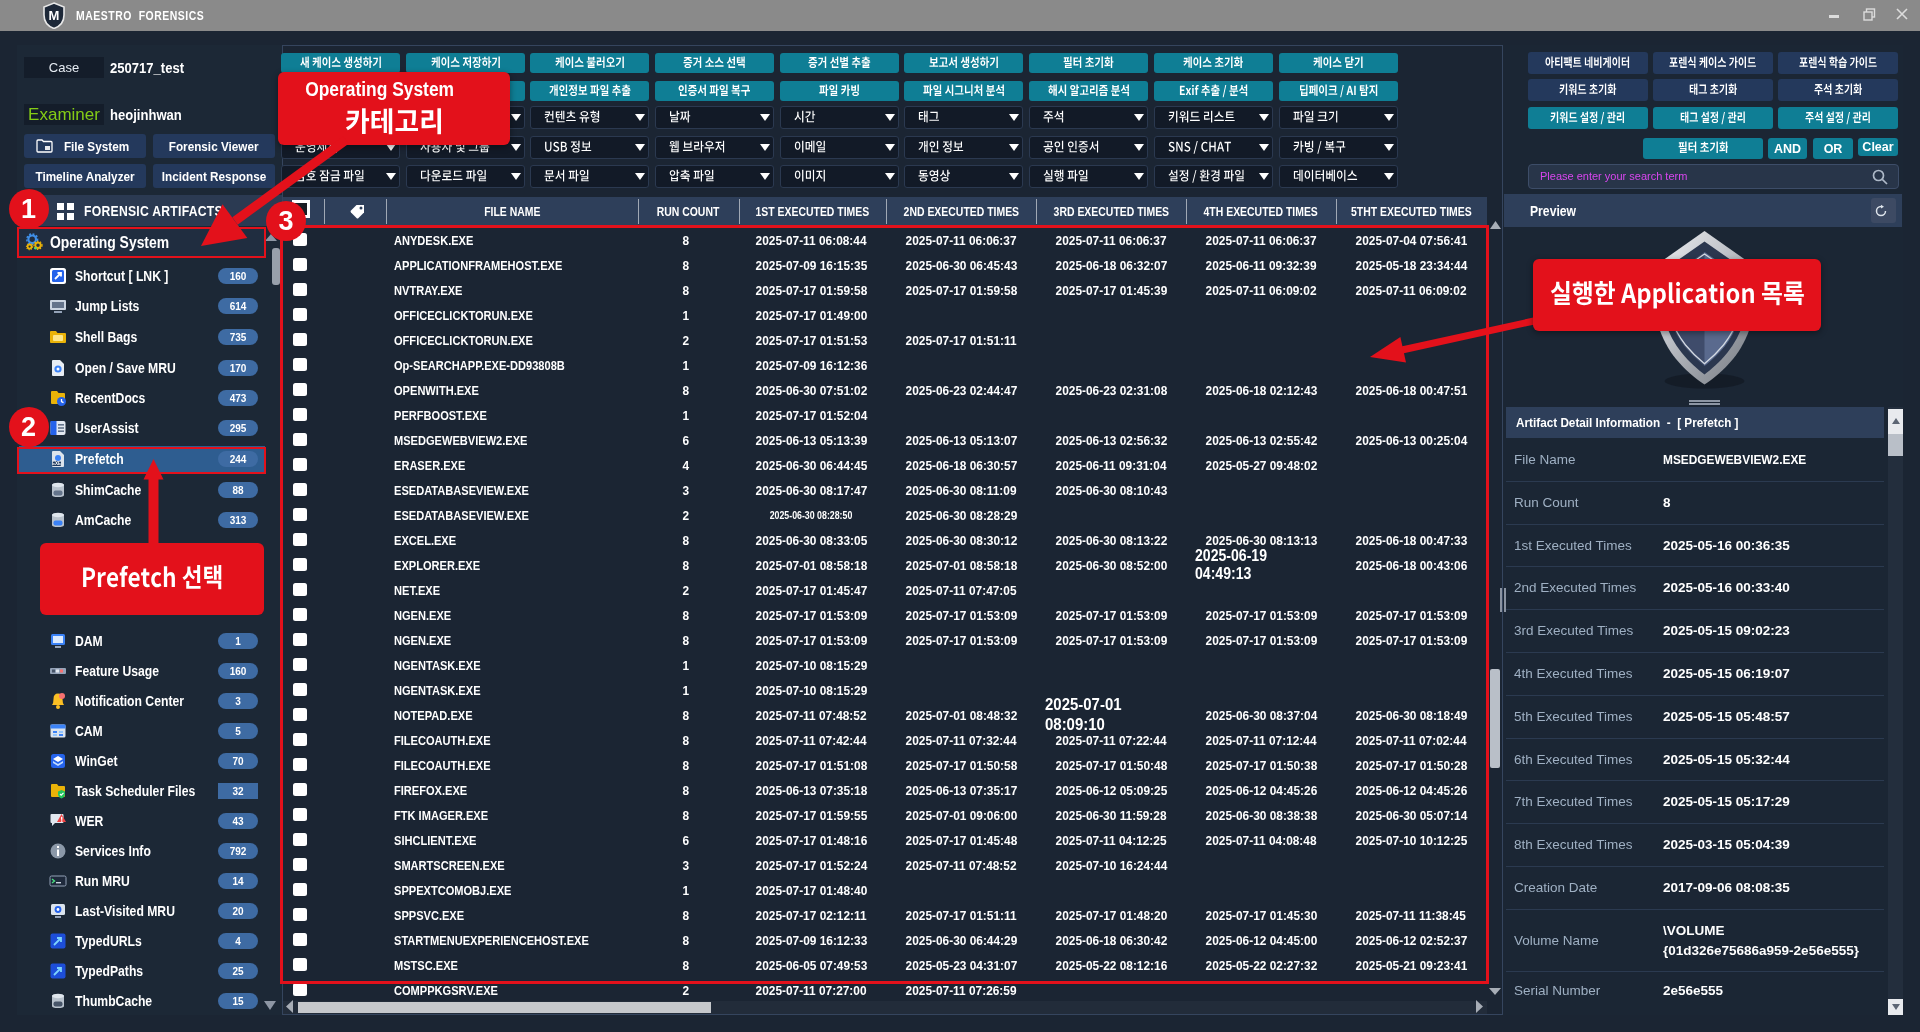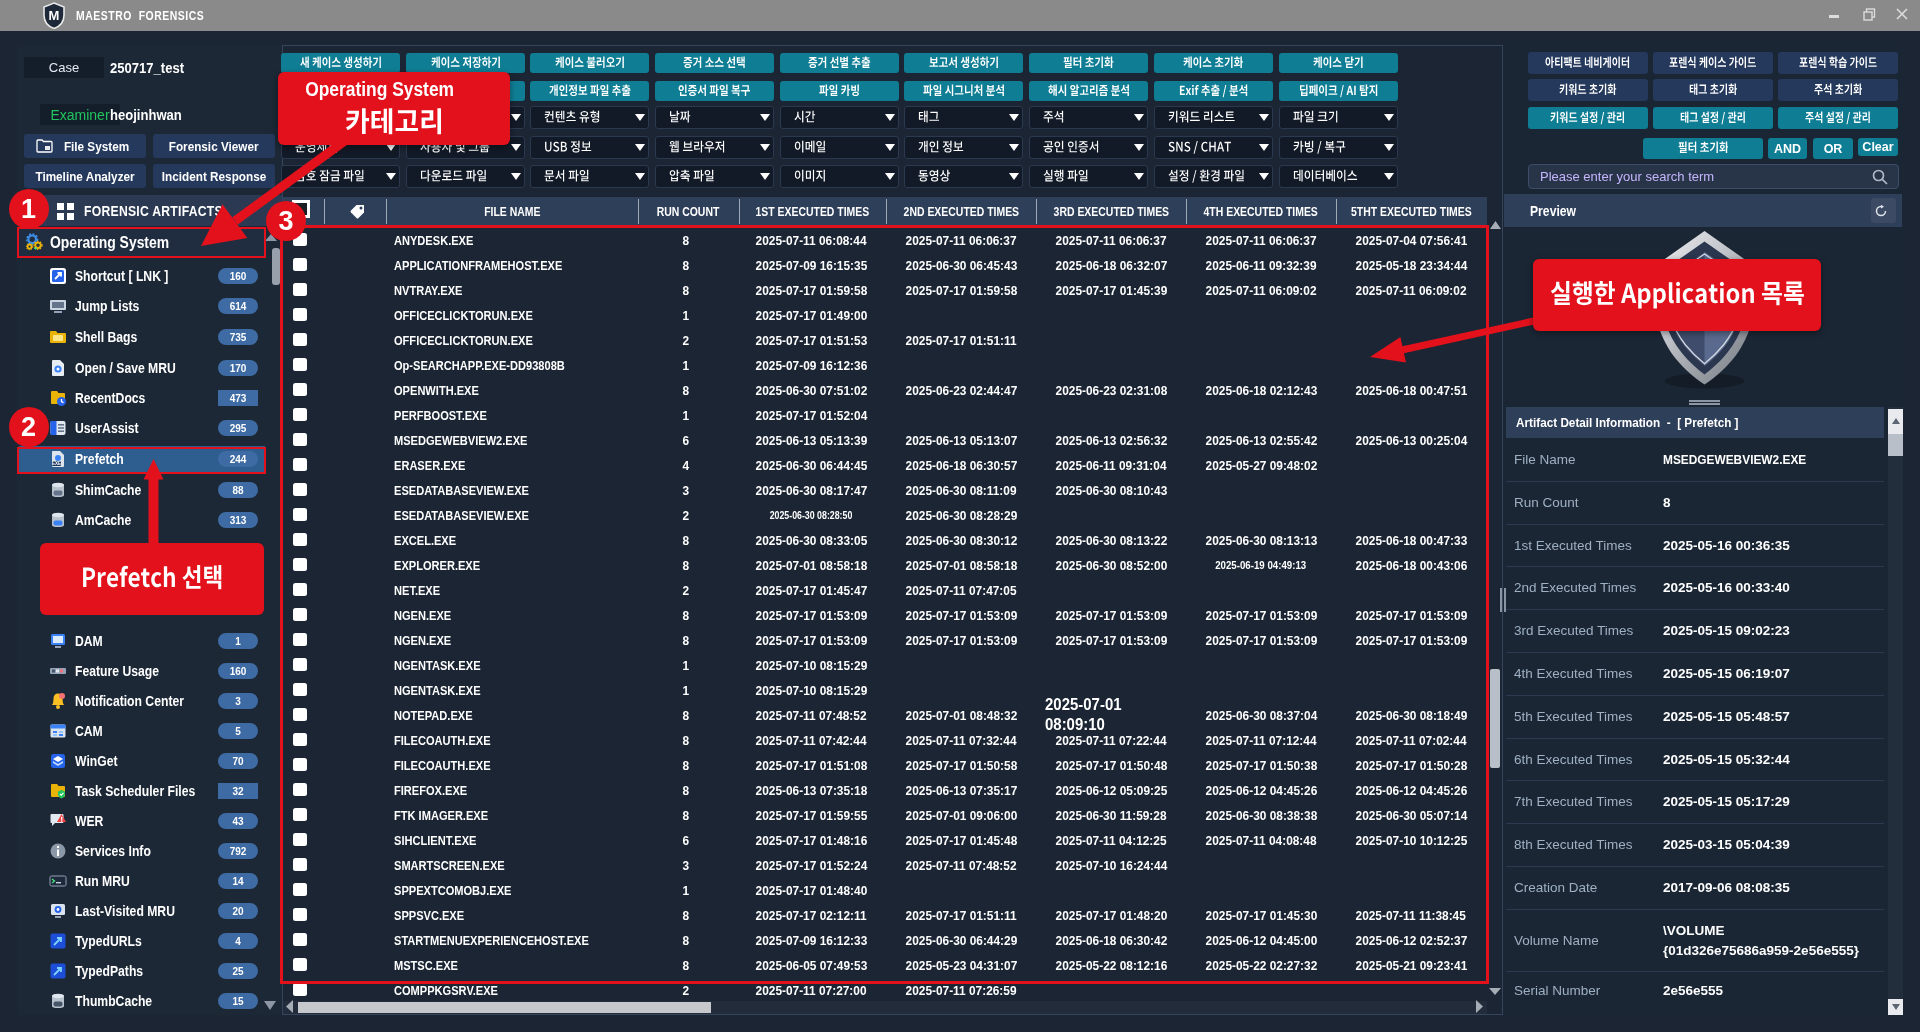--- a/index.html
+++ b/index.html
@@ -32,21 +32,21 @@
   </svg>
 <svg class="abs" style="left:1896px;top:8px" width="12" height="12" viewBox="0 0 12 12" stroke="#dcdcdc" stroke-width="1.6">
     <path d="M1 1 L11 11 M11 1 L1 11"></path>
   </svg>
 <div class="abs" style="left:17px;top:45px;width:1886px;height:970px;border:1px solid #35455e"></div>
 <div class="abs" style="left:17px;top:45px;width:266px;height:970px;background:#1c2836;border-right:1px solid #35455e"></div>
 <div class="abs flexc" style="left:24px;top:57px;width:80px;height:21px;background:#141d2a;color:#e6ecf3;font-size:13px">Case</div>
 <div class="abs flexl w" style="left:110px;top:57px;height:21px;font-size:15px;font-weight:bold">
     <span class="cxl">250717_test</span>
   </div>
-<div class="abs flexc" style="left:40px;top:104px;width:80px;height:21px;background:#141d2a;color:#22c55e;font-size:14px">Examiner</div>
+<div class="abs flexc" style="left:24px;top:104px;width:80px;height:21px;background:#141d2a;color:#84cc16;font-size:17px">Examiner</div>
 <div class="abs flexl w" style="left:110px;top:104px;height:21px;font-size:15px;font-weight:bold">
     <span class="cxl">heojinhwan</span>
   </div>
 <div class="abs flexc btn-dark w" style="left:24px;top:134px;width:122px;height:24px;font-size:13.5px;font-weight:bold">
 <svg width="17" height="14" viewBox="0 0 17 14" style="margin-right:6px">
       <path d="M1 2 Q1 1 2 1 H6 L7.5 2.5 H15 Q16 2.5 16 3.5 V12 Q16 13 15 13 H2 Q1 13 1 12 Z" fill="none" stroke="#fff" stroke-width="1.3"></path>
       <rect x="9" y="7" width="5" height="4" fill="#fff" opacity=".9"></rect>
     </svg>
 <span class="cx">File System</span>
   </div>
@@ -122,21 +122,21 @@
   </div>
 <div class="abs flexc w" style="left:218px;top:360px;width:40px;height:16px;background:#3e6ba3;border-radius:8px;font-size:10px;font-weight:bold">170</div>
 <svg class="abs" style="left:49px;top:389px" width="18" height="18" viewBox="0 0 18 18">
     <path d="M2 3 Q2 2 3 2 H8 L9.5 4 H15 Q16 4 16 5 V14 Q16 15 15 15 H3 Q2 15 2 14 Z" fill="#eab308"></path>
     <circle cx="12.5" cy="12.5" r="4.5" fill="#2563eb"></circle>
     <path d="M12.5 10 V12.5 L14.5 13.6" stroke="#fff" stroke-width="1.3" fill="none"></path>
   </svg>
 <div class="abs flexl w" style="left:75px;top:384px;height:28px;font-size:14px;font-weight:bold">
     <span class="cxl">RecentDocs</span>
   </div>
-<div class="abs flexc w" style="left:218px;top:390px;width:40px;height:16px;background:#3e6ba3;border-radius:0;font-size:10px;font-weight:bold">473</div>
+<div class="abs flexc w" style="left:218px;top:390px;width:40px;height:16px;background:#3e6ba3;border-radius:8px;font-size:10px;font-weight:bold">473</div>
 <svg class="abs" style="left:49px;top:419px" width="18" height="18" viewBox="0 0 18 18">
     <rect x="1.5" y="2" width="15" height="14" rx="2" fill="#e2e8f0"></rect>
     <rect x="1.5" y="2" width="6" height="14" fill="#2563eb"></rect>
     <rect x="9" y="5" width="6" height="1.6" fill="#64748b"></rect>
     <rect x="9" y="8.2" width="6" height="1.6" fill="#64748b"></rect>
     <rect x="9" y="11.4" width="6" height="1.6" fill="#64748b"></rect>
   </svg>
 <div class="abs flexl w" style="left:75px;top:414px;height:28px;font-size:14px;font-weight:bold">
     <span class="cxl">UserAssist</span>
   </div>
@@ -896,21 +896,21 @@
   </div>
 <div class="abs flexc w" style="left:736px;top:555px;width:150px;height:20px;font-size:13.5px;font-weight:bold">
     <span class="cx9">2025-07-01 08:58:18</span>
   </div>
 <div class="abs flexc w" style="left:886px;top:555px;width:150px;height:20px;font-size:13.5px;font-weight:bold">
     <span class="cx9">2025-07-01 08:58:18</span>
   </div>
 <div class="abs flexc w" style="left:1036px;top:555px;width:150px;height:20px;font-size:13.5px;font-weight:bold">
     <span class="cx9">2025-06-30 08:52:00</span>
   </div>
-<div class="abs flexc w" style="left:1186px;top:555px;width:150px;height:20px;font-size:11px;font-weight:bold">
+<div class="abs flexc w" style="left:1186px;top:555px;width:150px;height:20px;font-size:16px;font-weight:bold">
     <span class="cx9">2025-06-19 04:49:13</span>
   </div>
 <div class="abs flexc w" style="left:1336px;top:555px;width:150px;height:20px;font-size:13.5px;font-weight:bold">
     <span class="cx9">2025-06-18 00:43:06</span>
   </div>
 <div class="abs" style="left:293px;top:583px;width:14px;height:13px;background:#fff;border-radius:2.5px"></div>
 <div class="abs flexl w" style="left:394px;top:580px;height:20px;font-size:13.5px;font-weight:bold">
     <span class="cxl8">NET.EXE</span>
   </div>
 <div class="abs flexc w" style="left:636px;top:580px;width:100px;height:20px;font-size:13.5px;font-weight:bold">
@@ -1287,21 +1287,21 @@
   </div>
 <div class="abs flexc btn-teal" style="left:1643px;top:138px;width:120px;height:21px">
     <svg width="50.7" height="14.5" viewBox="0 -11.00 60.34 14.50" preserveAspectRatio="none" style="display:block;margin-top:0px">
       <path fill="#fff" d="M8.5 -10.5H10.2V-4.5H8.5ZM2.3 -4.1H10.2V-1H4V0.4H2.3V-2.1H8.5V-2.8H2.3ZM2.3 -0.3H10.5V1H2.3ZM1 -9.8H7.2V-8.5H1ZM0.9 -4.7 0.7 -6.1Q1.7 -6.1 2.9 -6.1Q4.1 -6.1 5.3 -6.2Q6.6 -6.2 7.7 -6.4L7.8 -5.2Q6.6 -5 5.4 -4.9Q4.2 -4.8 3 -4.8Q1.9 -4.8 0.9 -4.7ZM1.9 -9.2H3.5V-5.4H1.9ZM4.7 -9.2H6.3V-5.4H4.7Z M20.1 -10.5H21.7V1.1H20.1ZM18.1 -6.4H20.3V-5.1H18.1ZM12.5 -2.8H13.5Q14.4 -2.8 15.2 -2.8Q16.1 -2.9 16.8 -2.9Q17.6 -3 18.4 -3.1L18.6 -1.8Q17.7 -1.7 16.9 -1.6Q16.1 -1.5 15.3 -1.5Q14.4 -1.5 13.5 -1.5H12.5ZM12.5 -9.5H17.9V-8.2H14.2V-2.4H12.5ZM13.8 -6.3H17.5V-5H13.8Z M26.4 -1.6H36.8V-0.2H26.4ZM30.8 -3.8H32.4V-0.9H30.8ZM30.7 -8.1H32.2V-7.8Q32.2 -7 31.9 -6.2Q31.6 -5.5 30.9 -4.9Q30.3 -4.3 29.4 -3.9Q28.5 -3.5 27.3 -3.4L26.7 -4.7Q27.7 -4.8 28.5 -5.1Q29.3 -5.5 29.8 -5.9Q30.3 -6.3 30.5 -6.8Q30.7 -7.3 30.7 -7.8ZM31 -8.1H32.4V-7.8Q32.4 -7.3 32.7 -6.8Q32.9 -6.3 33.4 -5.9Q33.9 -5.5 34.7 -5.1Q35.4 -4.8 36.5 -4.7L35.9 -3.4Q34.7 -3.5 33.8 -3.9Q32.9 -4.3 32.2 -4.9Q31.6 -5.5 31.3 -6.2Q31 -7 31 -7.8ZM27.2 -8.9H35.9V-7.6H27.2ZM30.8 -10.3H32.4V-8.4H30.8Z M45.8 -10.5H47.5V1.1H45.8ZM42.4 -9.3H44.1Q44.1 -7.9 43.8 -6.7Q43.5 -5.5 42.9 -4.5Q42.3 -3.4 41.3 -2.5Q40.3 -1.6 38.7 -0.8L37.9 -2.2Q39.5 -3 40.5 -4Q41.5 -4.9 42 -6.2Q42.4 -7.4 42.4 -9ZM38.5 -9.3H43.2V-8H38.5Z M52 -3.6H53.7V-1.7H52ZM56.9 -10.5H58.6V1.1H56.9ZM58 -5.8H60V-4.4H58ZM49.4 -0.8 49.2 -2.2Q50.2 -2.2 51.4 -2.2Q52.6 -2.2 53.9 -2.3Q55.1 -2.3 56.3 -2.5L56.4 -1.3Q55.2 -1.1 54 -1Q52.7 -0.9 51.6 -0.8Q50.4 -0.8 49.4 -0.8ZM49.4 -9.2H56.2V-7.9H49.4ZM52.9 -7.4Q53.7 -7.4 54.3 -7.2Q55 -6.9 55.3 -6.4Q55.7 -5.9 55.7 -5.3Q55.7 -4.6 55.3 -4.1Q55 -3.6 54.3 -3.4Q53.7 -3.1 52.9 -3.1Q52 -3.1 51.4 -3.4Q50.7 -3.6 50.4 -4.1Q50 -4.6 50 -5.3Q50 -5.9 50.4 -6.4Q50.7 -6.9 51.4 -7.2Q52 -7.4 52.9 -7.4ZM52.9 -6.2Q52.3 -6.2 51.9 -5.9Q51.6 -5.7 51.6 -5.3Q51.6 -4.8 51.9 -4.6Q52.3 -4.3 52.9 -4.3Q53.4 -4.3 53.8 -4.6Q54.1 -4.8 54.1 -5.3Q54.1 -5.7 53.8 -5.9Q53.4 -6.2 52.9 -6.2ZM52 -10.4H53.7V-8.2H52Z"></path>
     </svg>
   </div>
 <div class="abs flexc btn-teal w" style="left:1768px;top:138px;width:39px;height:21px;font-size:12.5px;font-weight:bold">AND</div>
 <div class="abs flexc btn-teal w" style="left:1813px;top:138px;width:40px;height:21px;font-size:12.5px;font-weight:bold">OR</div>
 <div class="abs flexc btn-teal w" style="left:1858px;top:138px;width:40px;height:18px;font-size:12.5px;font-weight:bold">Clear</div>
 <div class="abs" style="left:1528px;top:164px;width:371px;height:25px;background:#283549;border:1px solid #3d4d68;border-radius:4px"></div>
-<div class="abs flexl" style="left:1540px;top:164px;height:24px;color:#c4b5fd;font-size:13px">Please enter your search term</div>
+<div class="abs flexl" style="left:1540px;top:164px;height:24px;color:#d946ef;font-size:11px">Please enter your search term</div>
 <svg class="abs" style="left:1872px;top:169px" width="16" height="16" viewBox="0 0 16 16" fill="none" stroke="#aeb9c8" stroke-width="1.7">
     <circle cx="6.5" cy="6.5" r="5"></circle>
     <path d="M10.3 10.3 L15 15"></path>
   </svg>
 <div class="abs hdr" style="left:1504px;top:194px;width:398px;height:33px"></div>
 <div class="abs flexl w" style="left:1530px;top:194px;height:33px;font-size:14px;font-weight:bold">
     <span class="cxl">Preview</span>
   </div>
 <div class="abs" style="left:1871px;top:198px;width:25px;height:25px;background:#3d4a63;border-radius:3px"></div>
 <svg class="abs" style="left:1874px;top:204px" width="14" height="14" viewBox="0 0 14 14" fill="none" stroke="#dfe5ec" stroke-width="1.5">

